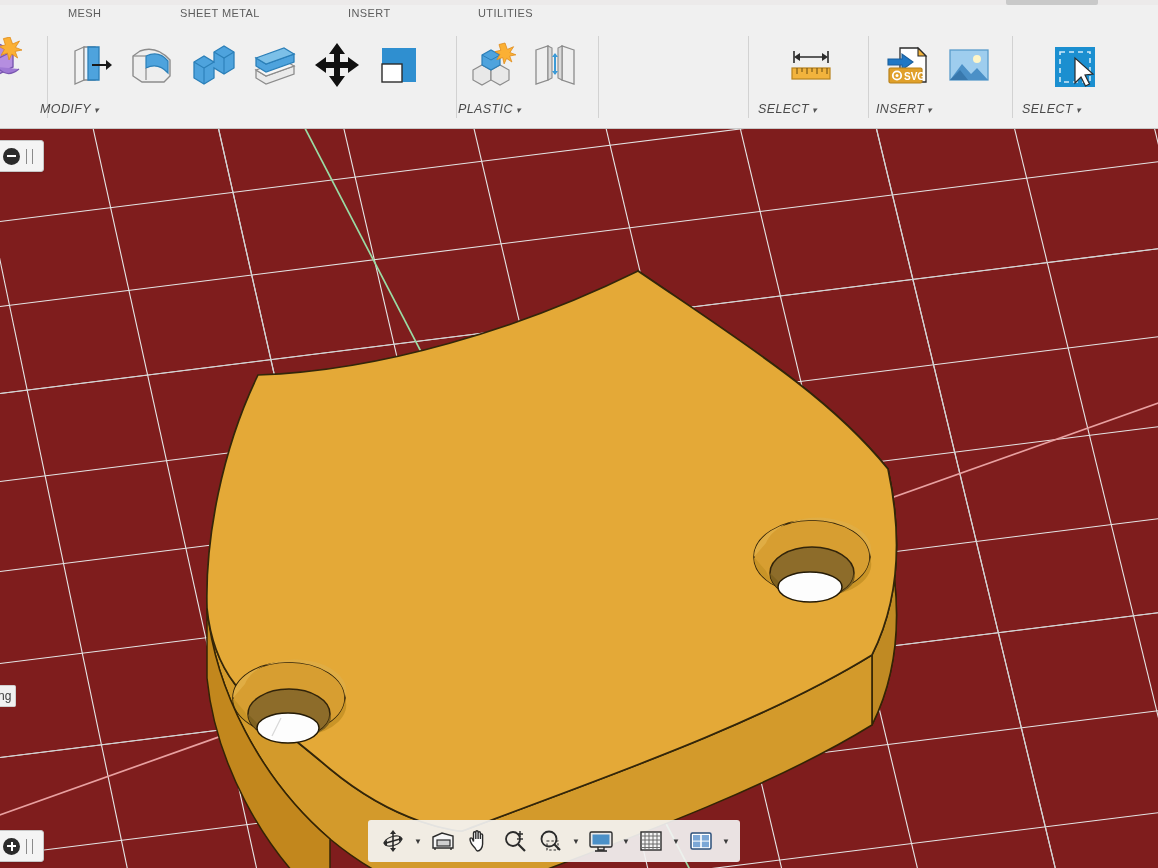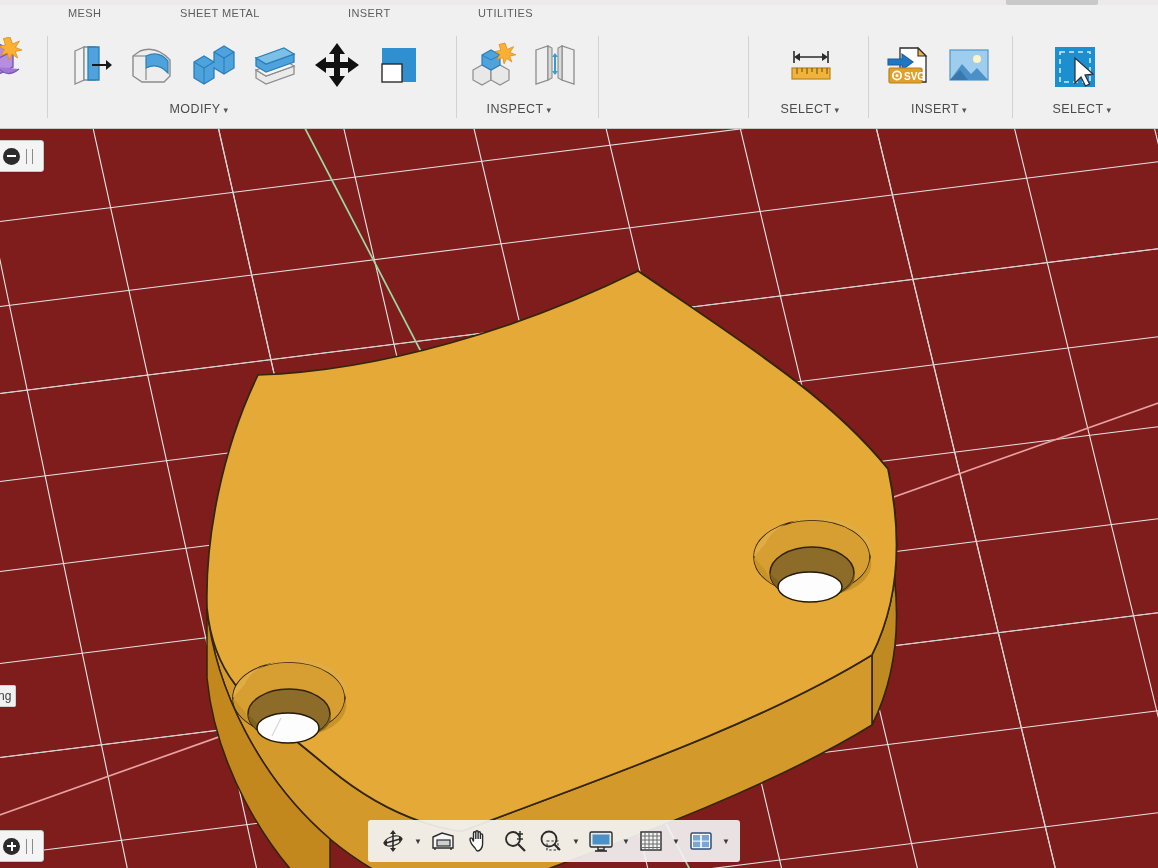--- a/index.html
+++ b/index.html
@@ -76,25 +76,26 @@
     height: 66px;
     display: flex;
     align-items: center;
     gap: 8px;
   }
   .panel-label {
     position: absolute;
     bottom: 12px;
     left: 0;
     width: 100%;
-    text-align: center;
+    text-align: left;
     font-size: 12.5px;
     letter-spacing: .4px;
     color: #4a4a4a;
     white-space: nowrap;
+    font-style: italic;
   }
   .panel-label .caret { font-size: 9px; margin-left: 3px; color: #555; }
   .sep {
     position: absolute;
     top: 6px;
     width: 1px;
     height: 82px;
     background: #d2d2d2;
   }
   .tool {
@@ -317,21 +318,21 @@
               <path d="M18 6 L22 8 L22 38 L18 40 Z" fill="#dadada" stroke="#8c8c8c" stroke-width="1.1"></path>
               <path d="M44 10 L32 6 L32 40 L44 44 Z" fill="#efefef" stroke="#8c8c8c" stroke-width="1.3"></path>
               <path d="M32 6 L28 8 L28 38 L32 40 Z" fill="#dadada" stroke="#8c8c8c" stroke-width="1.1"></path>
               <path d="M25 14 L25 34" stroke="#3b9ad6" stroke-width="2"></path>
               <path d="M22 17 L25 13 L28 17" fill="#3b9ad6"></path>
               <path d="M22 31 L25 35 L28 31" fill="#3b9ad6"></path>
             </svg>
           </div>
         </div>
         <div class="panel-label" style="left:-6px;">
-          <span>INSPECT</span><span class="caret">▾</span>
+          <span>PLASTIC</span><span class="caret">▾</span>
         </div>
       </div>
 
       <div class="sep" style="left:598px;"></div>
 
 
       <div class="sep" style="left:748px;"></div>
 
       <div class="panel" style="left:758px; width:104px;">
         <div class="panel-icons" style="left:26px;">

